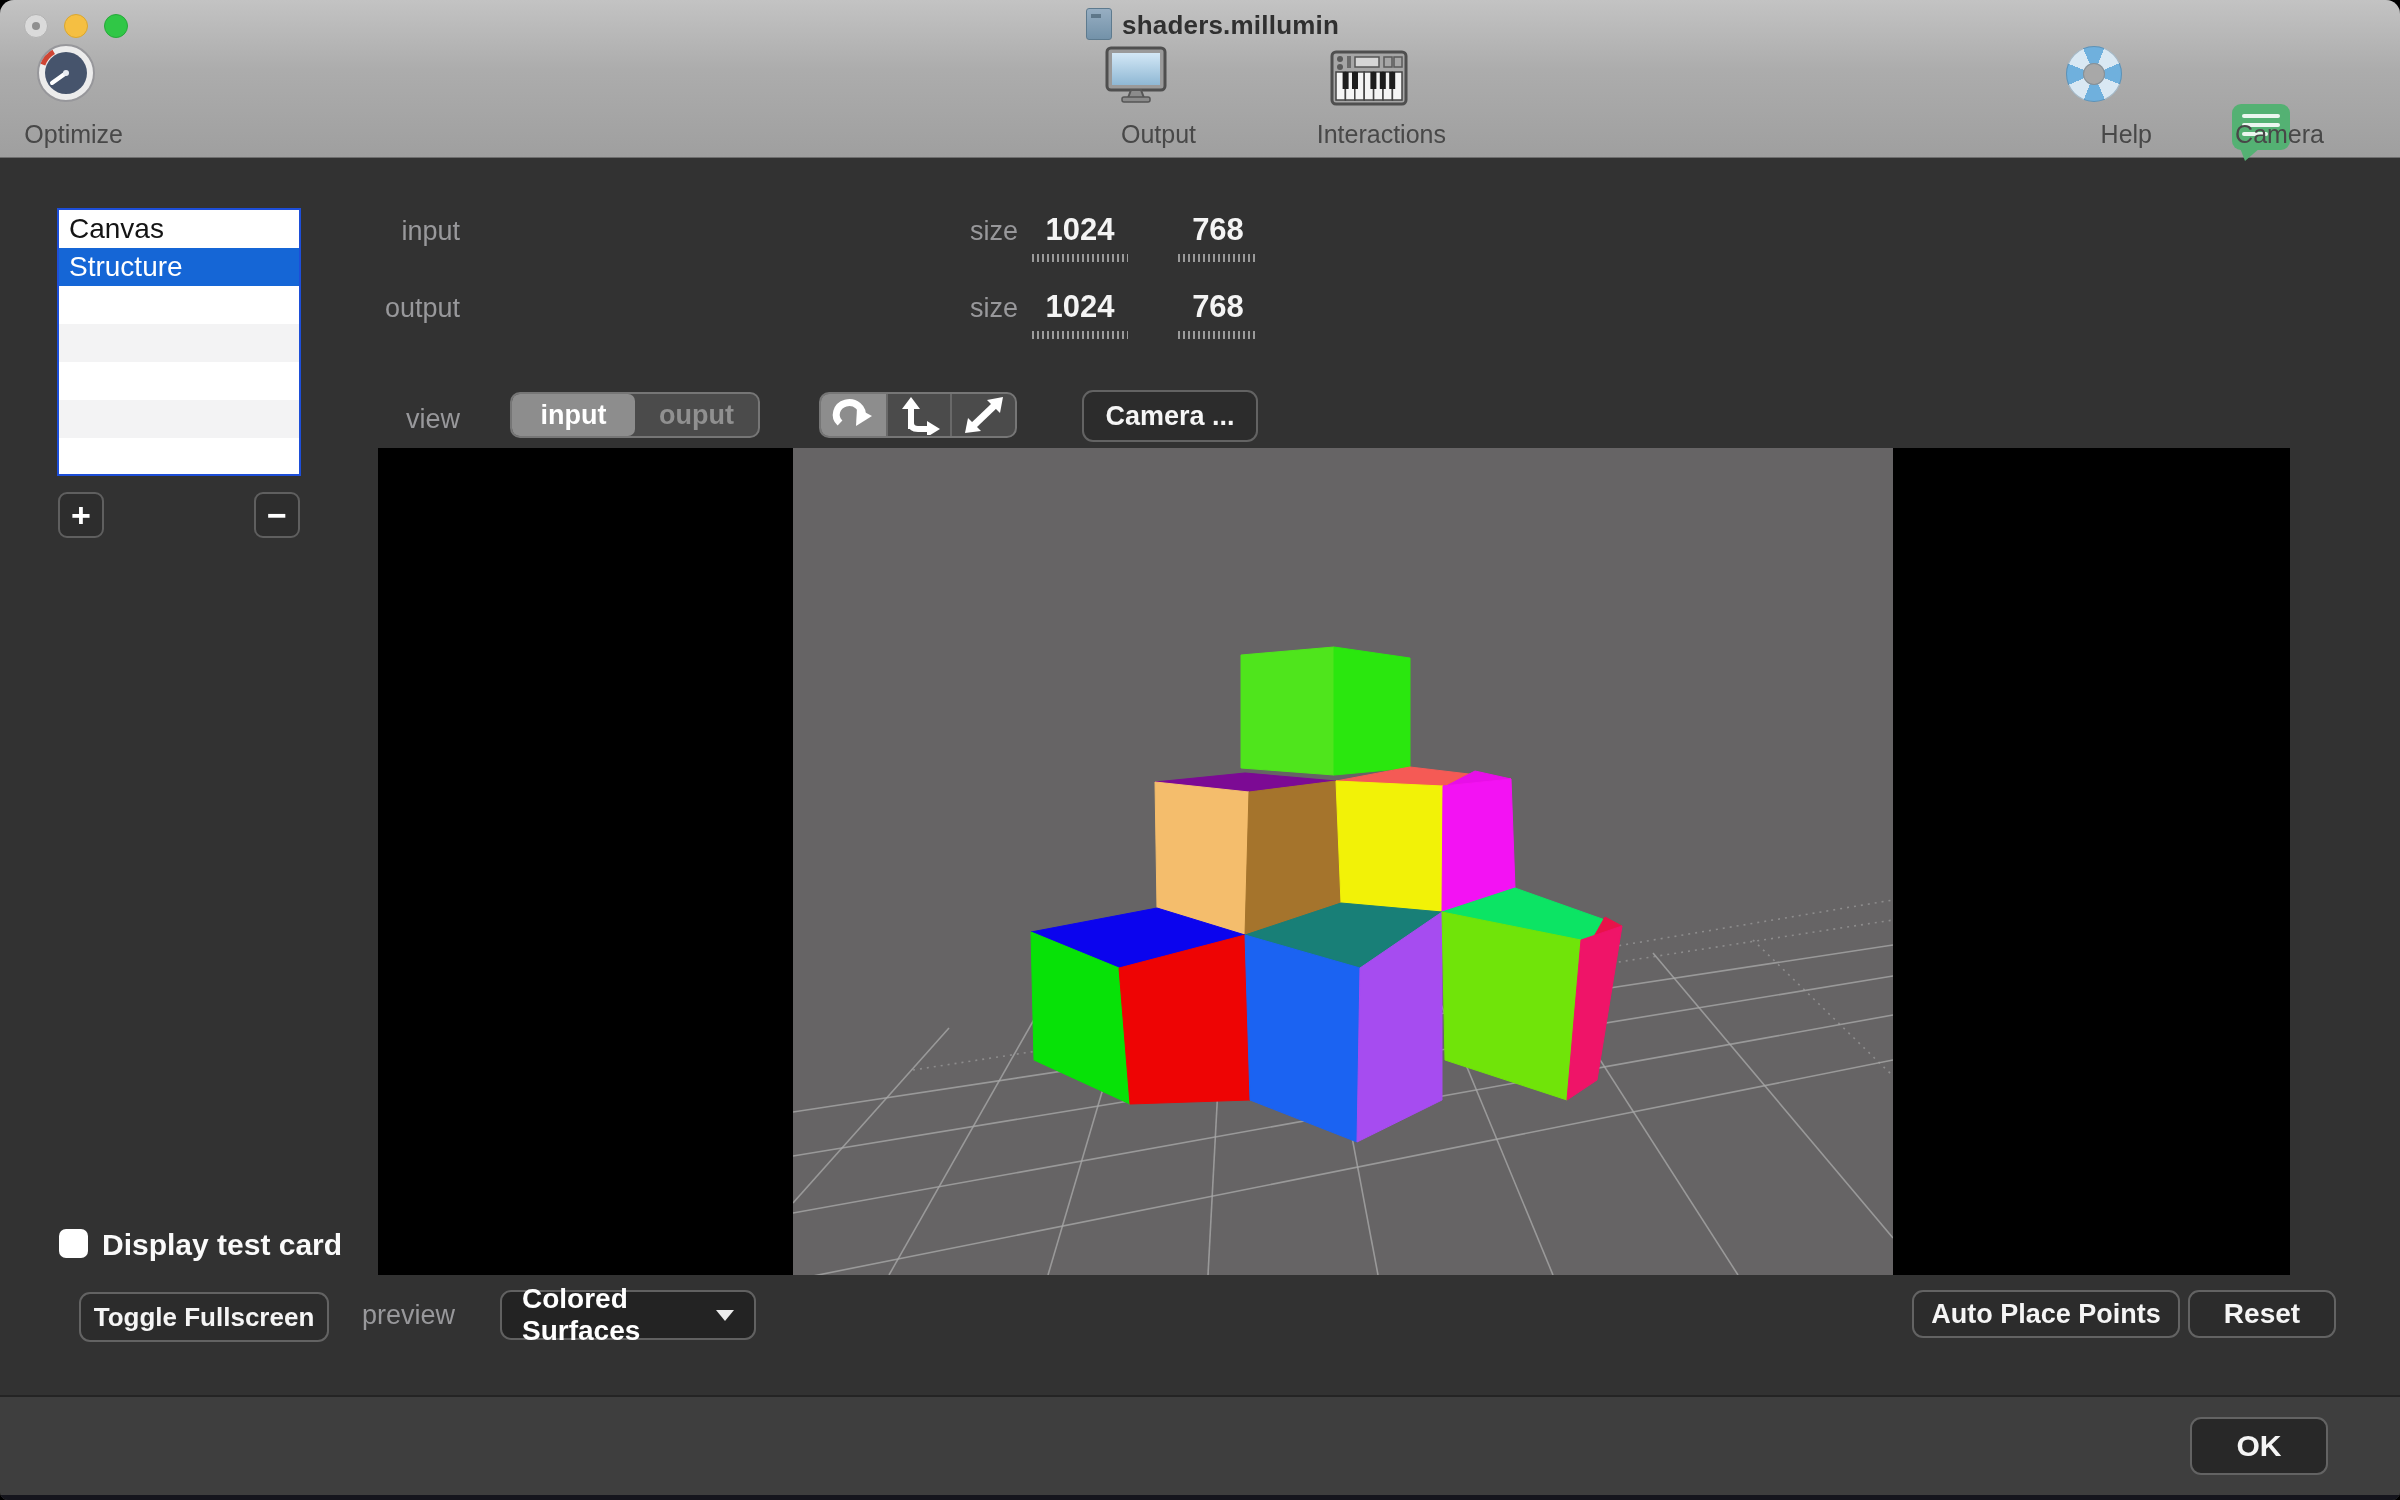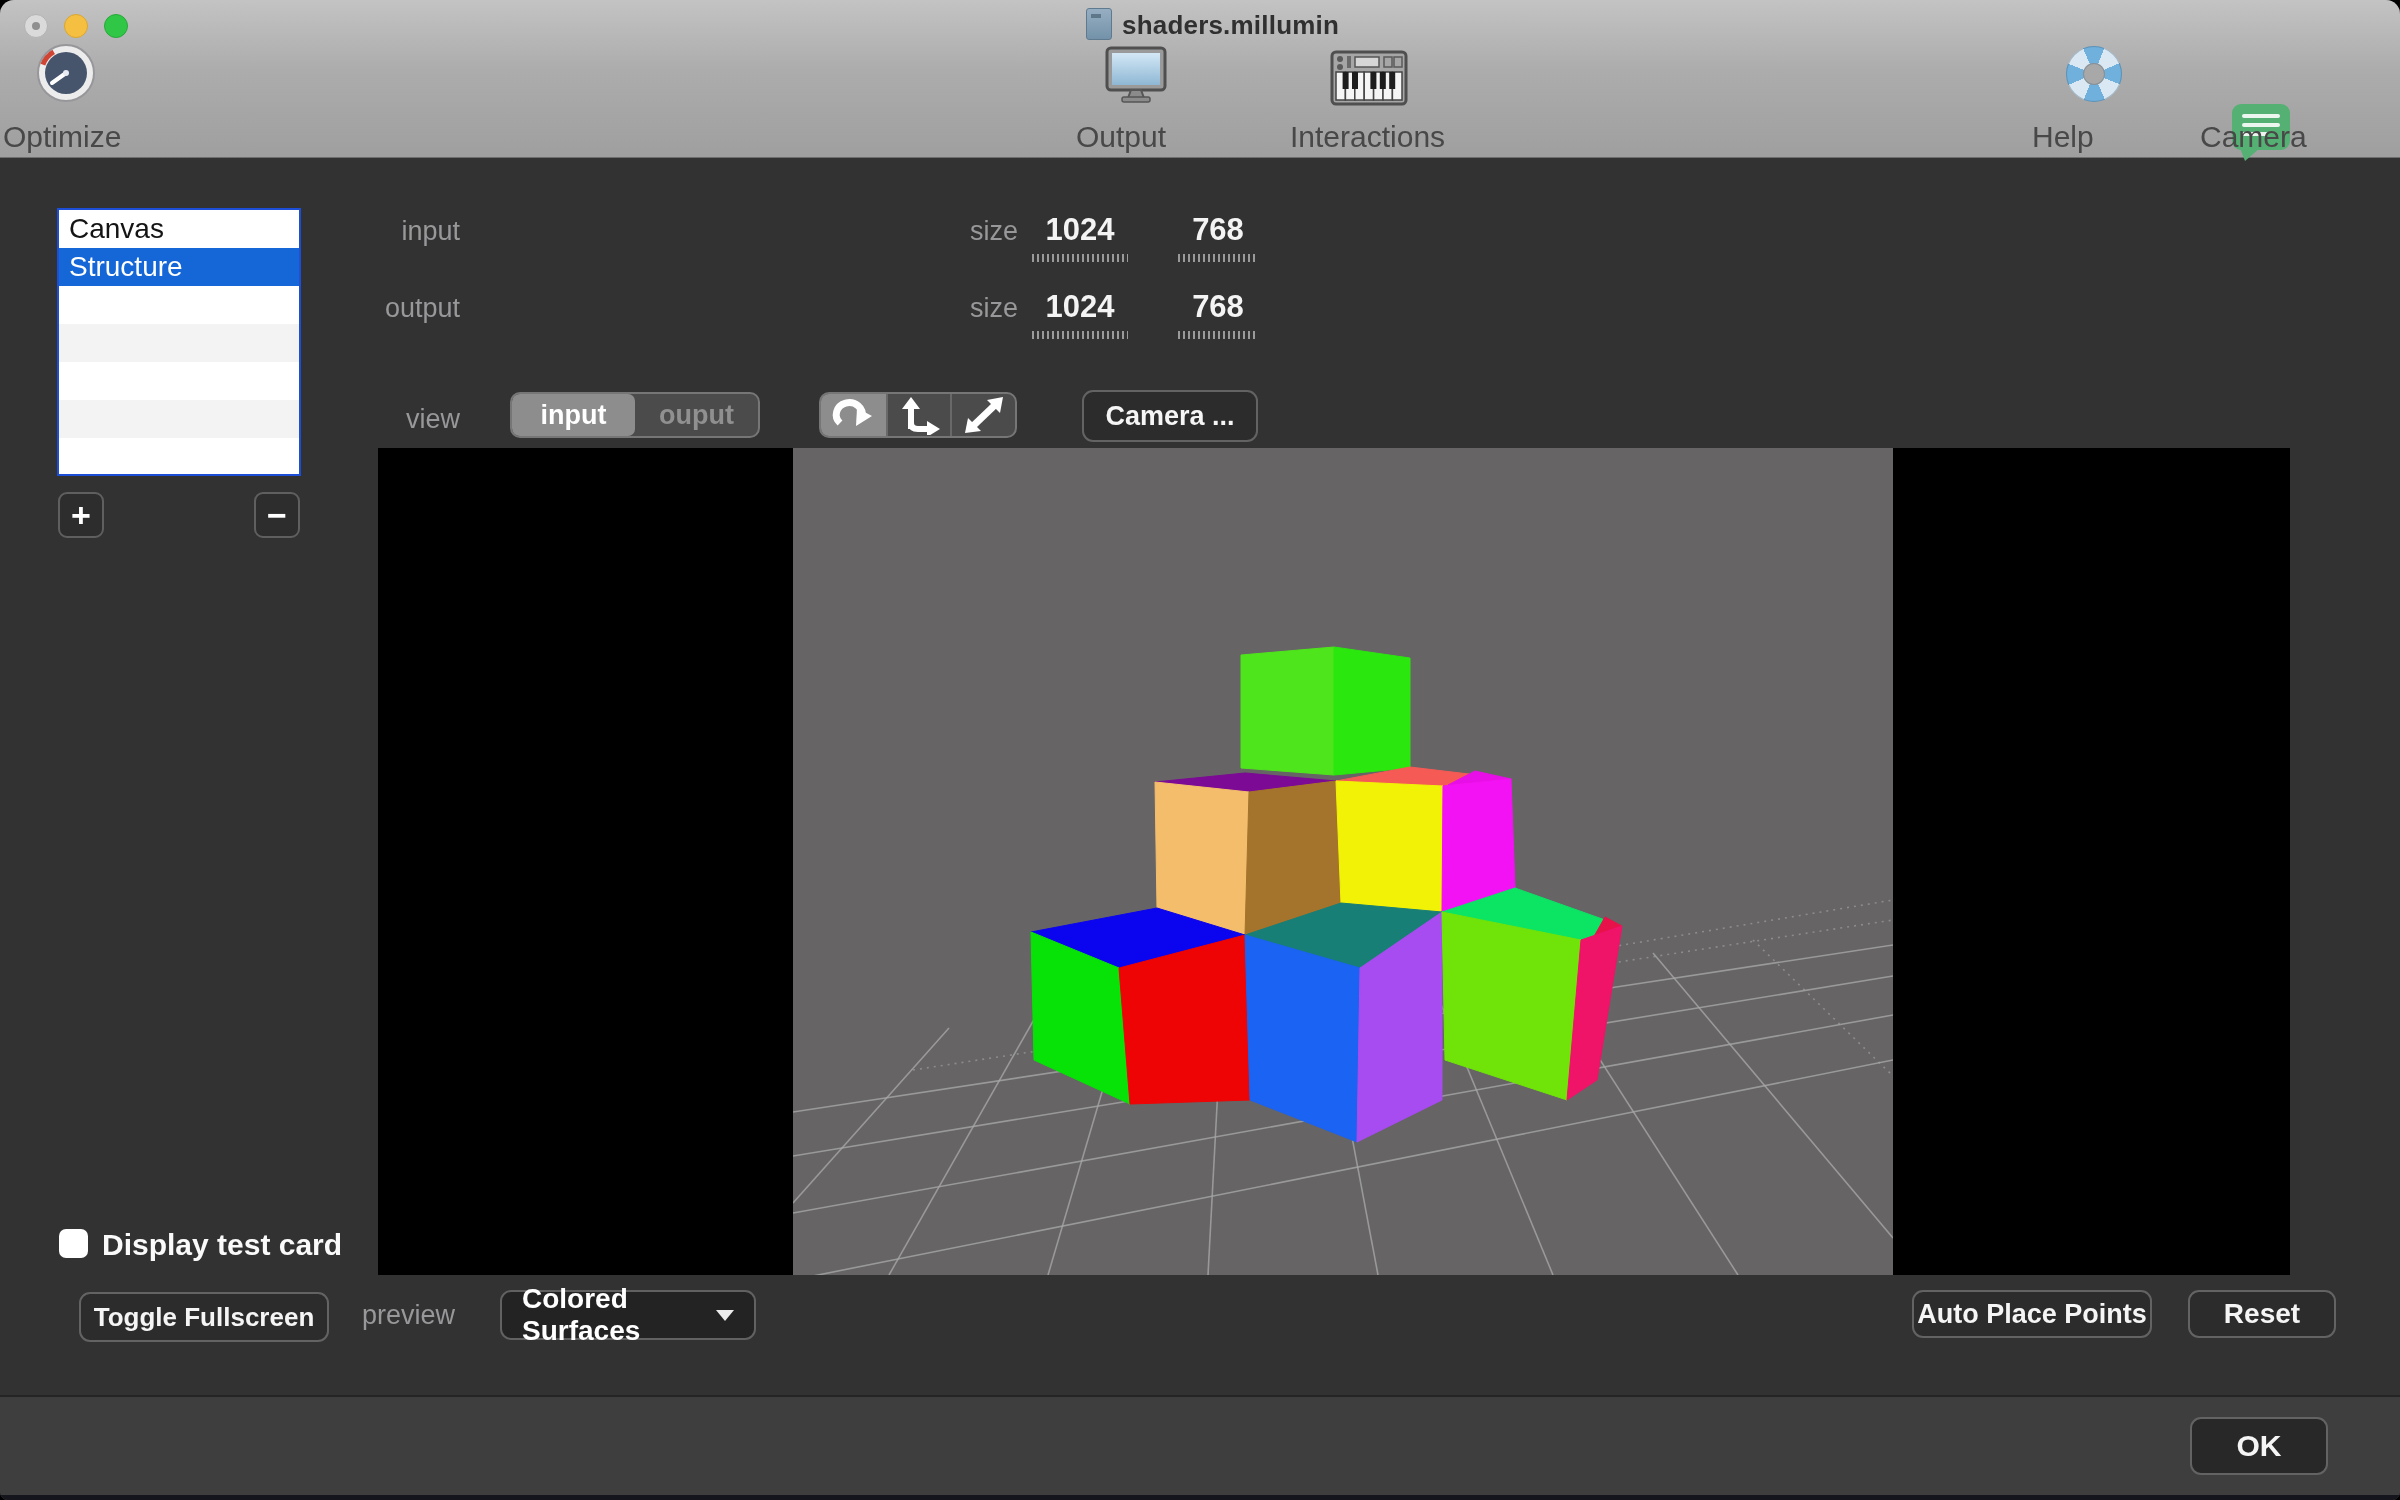--- a/index.html
+++ b/index.html
@@ -11,21 +11,21 @@
     background:linear-gradient(#c3c3c3,#acacac 45%,#9f9f9f);border-bottom:1px solid #6e6e6e;box-sizing:border-box;}
   .tl{position:absolute;top:14px;width:24px;height:24px;border-radius:50%;box-sizing:border-box;}
   .tl-close{left:24px;background:#dadada;border:1px solid #b2b2b2;}
   .tl-close::after{content:'';position:absolute;left:7px;top:7px;width:8px;height:8px;border-radius:50%;background:#8f8f8f;}
   .tl-min{left:64px;background:#f5bf42;border:1px solid #d9a62f;}
   .tl-max{left:104px;background:#30c746;border:1px solid #27a83a;}
   .doc-icon{position:absolute;left:1086px;top:8px;width:24px;height:30px;border-radius:3px;
     background:linear-gradient(#97aec2,#7392a9);border:1px solid #5d7favoir;border:1px solid #5d7a8e;}
   .doc-icon::after{content:'';position:absolute;left:4px;top:5px;width:10px;height:4px;background:#4a6274;opacity:.7;}
   .window-title{position:absolute;left:1122px;top:10px;font-size:26px;font-weight:700;color:#303030;letter-spacing:.2px;}
-  .tb-label{position:absolute;top:120px;font-size:30px;color:#484848;text-align:left;}
+  .tb-label{position:absolute;top:120px;font-size:25px;color:#484848;text-align:right;}
   .tb-icon{position:absolute;}
   
   .lifebuoy{width:56px;height:56px;border-radius:50%;
     background:conic-gradient(from 22deg,#d9e8f3 0 45deg,#6fb0dd 45deg 90deg,#d9e8f3 90deg 135deg,#6fb0dd 135deg 180deg,#d9e8f3 180deg 225deg,#6fb0dd 225deg 270deg,#d9e8f3 270deg 315deg,#6fb0dd 315deg 360deg);
     position:relative;box-shadow:inset 0 0 0 1px rgba(60,90,110,.35);}
   .lifebuoy::after{content:'';position:absolute;left:17px;top:17px;width:22px;height:22px;border-radius:50%;
     background:#a8a8a8;box-shadow:inset 0 0 0 1px rgba(60,90,110,.3);}
   
   .bubble{width:58px;height:46px;background:#54b173;border-radius:9px;position:relative;}
   .bubble::after{content:'';position:absolute;left:8px;bottom:-11px;width:0;height:0;
@@ -260,20 +260,20 @@
   <div class="test-label">Display test card</div>
 
   <div class="dark-btn" style="left:55px;top:1292px;width:250px;height:50px;font-size:26px;">Toggle Fullscreen</div>
 
   <div class="field-label" style="left:355px;top:1300px;width:100px;">preview</div>
   <div class="dd" style="left:500px;top:1290px;width:256px;height:50px;">
     <span>Colored Surfaces</span>
     <span class="caret"></span>
   </div>
 
-  <div class="dark-btn" style="left:1888px;top:1290px;width:240px;height:48px;font-size:27px;">Auto Place Points</div>
+  <div class="dark-btn" style="left:1888px;top:1290px;width:268px;height:48px;font-size:27px;">Auto Place Points</div>
   <div class="dark-btn" style="left:2164px;top:1290px;width:148px;height:48px;font-size:28px;">Reset</div>
 
   <div class="footer">
     <div class="dark-btn" style="left:2166px;top:20px;width:138px;height:58px;font-size:30px;background:#282828;">OK</div>
   </div>
   <div class="bottom-edge"></div>
 </div>
 
 </body></html>

